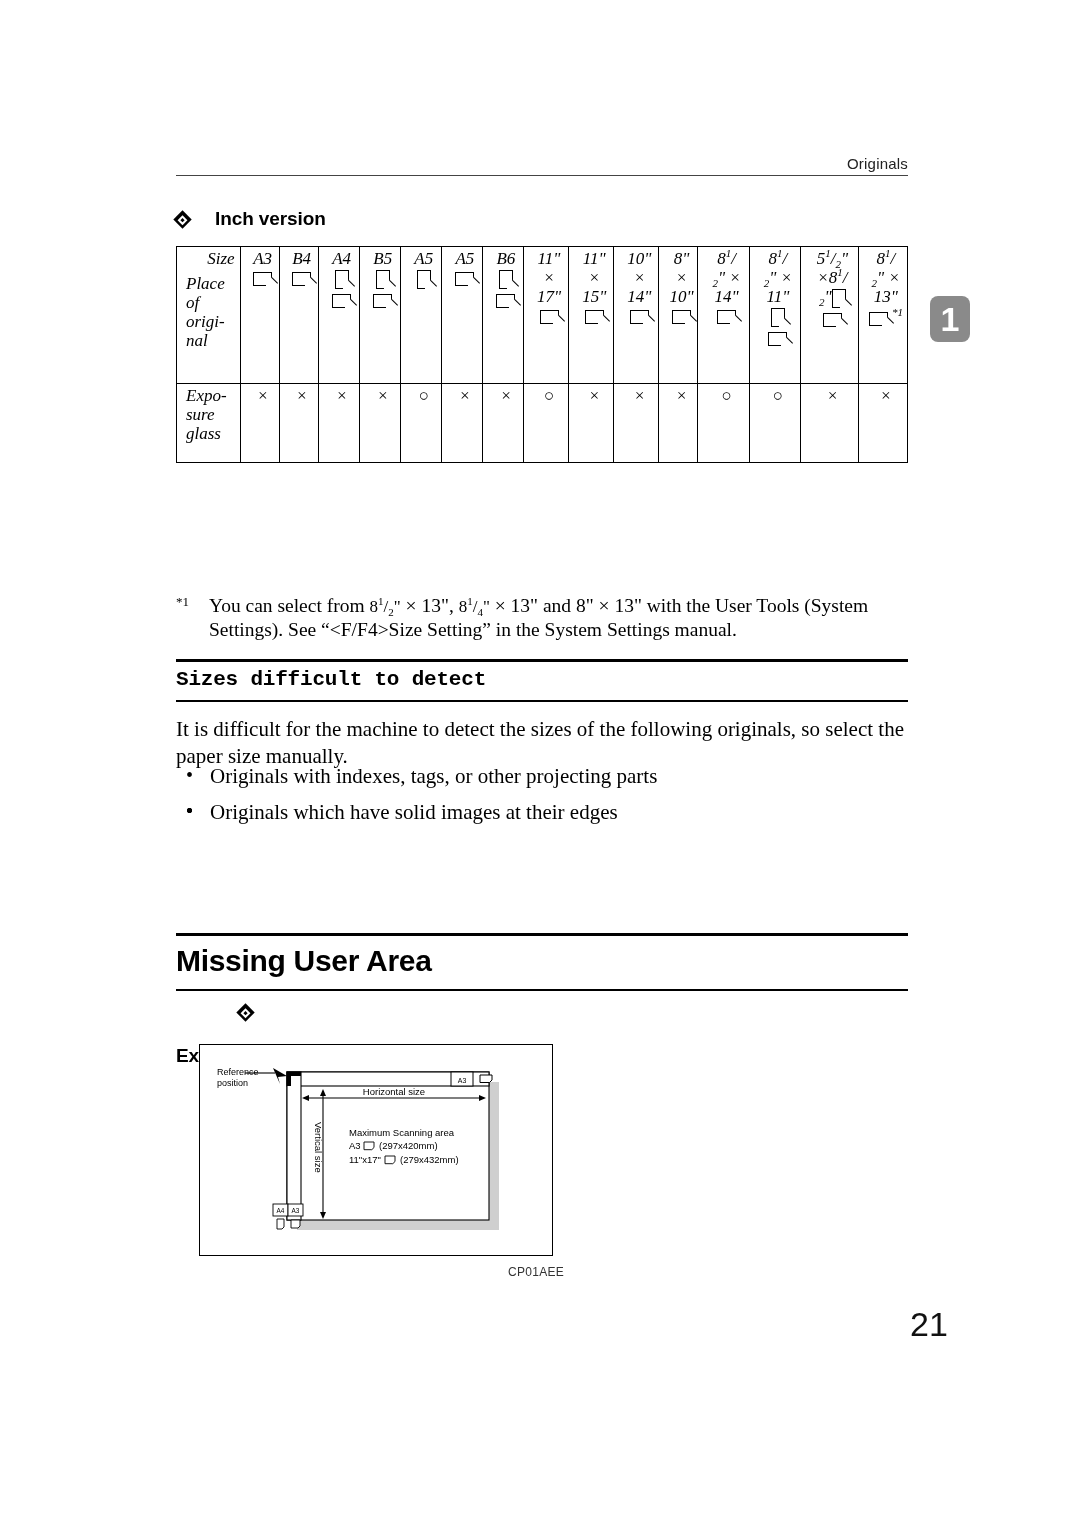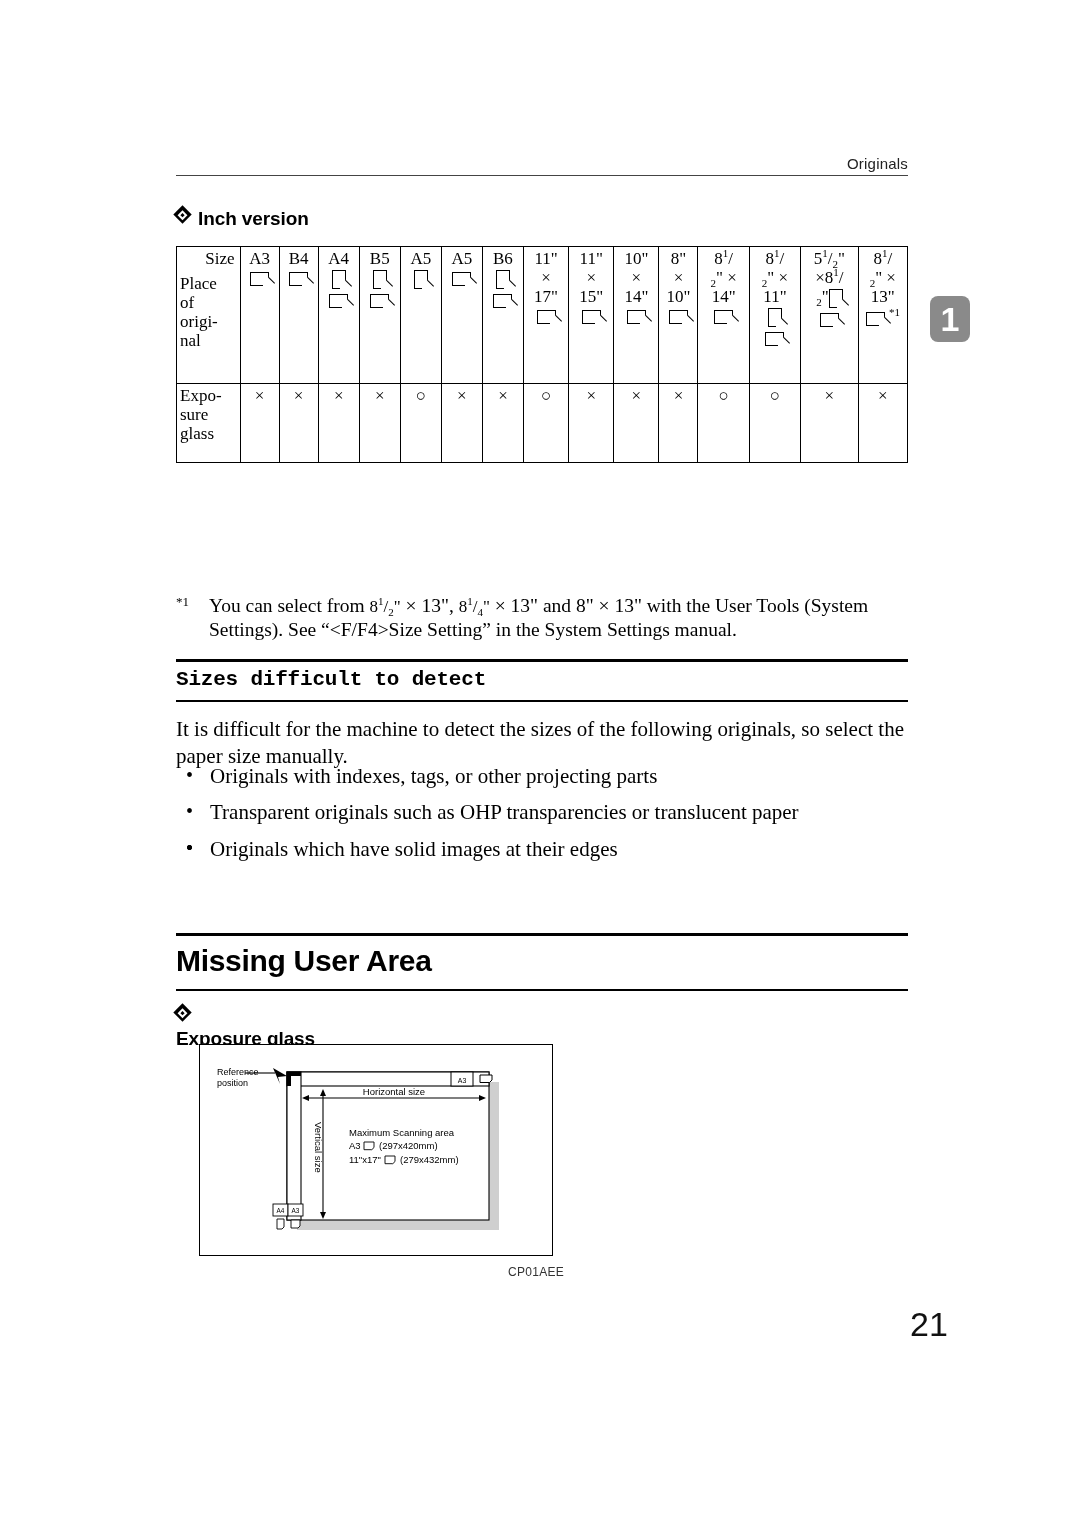--- a/index.html
+++ b/index.html
@@ -24,21 +24,21 @@
     background:#8a8a8a;border-radius:8px;
     color:#fff;font-family:"Liberation Sans", sans-serif;
     font-size:34px;font-weight:bold;
     display:flex;align-items:center;justify-content:center;
     line-height:1;
   }
 
   
   .dia-head{
     position:absolute;font-family:"Liberation Sans", sans-serif;
-    font-weight:bold;font-size:19px;display:flex;align-items:flex-start;gap:9px;
+    font-weight:bold;font-size:19px;display:flex;align-items:center;gap:26px;
     letter-spacing:-.1px;
   }
   .diamond{
     width:13px;height:13px;background:#000;
     transform:rotate(45deg) scale(1,1);
     position:relative;flex:0 0 auto;
   }
   .diamond::after{
     content:"";position:absolute;left:50%;top:50%;
     width:7px;height:7px;background:#fff;
@@ -49,21 +49,21 @@
     width:3px;height:3px;background:#000;z-index:2;
     transform:translate(-50%,-50%);
   }
 
   
   .tbl-wrap{position:absolute;left:176px;top:246px;width:732px;}
   table.sz{border-collapse:collapse;width:732px;table-layout:fixed;
     font-family:"Liberation Serif", serif;}
   table.sz td{
     border:1.1px solid #000;vertical-align:top;
-    padding:2px 3px 2px 3px;font-size:17px;line-height:1.12;
+    padding:2px 3px 2px 9px;font-size:17px;line-height:1.12;font-style:italic;
   }
   td.rowlab{width:62px;text-align:left;padding-left:5px;}
   td.rowlab .szlabel{text-align:right;display:block;padding-right:2px;}
   .colhead{text-align:center;}
   .hd-r1{text-align:center;}
   .frac{display:inline-block;font-size:17px;white-space:nowrap;}
   .frac sup{font-size:11px;vertical-align:super;line-height:0;}
   .frac sub{font-size:11px;vertical-align:sub;line-height:0;}
   .mark{font-size:18px;text-align:center;}
   .hdrcell{height:132px;}
@@ -286,21 +286,20 @@
 
   <div class="para" style="top:716px;">It is difficult for the machine to detect the sizes of the following originals, so select the paper size manually.</div>
 
   <div class="blist" style="top:763px;">
     <div class="bli">
       <span class="dot">•</span>
       <span>Originals with indexes, tags, or other projecting parts</span>
     </div>
     <div class="bli">
       <span class="dot">•</span>
-      <span>Transparent originals such as OHP transparencies or translucent paper</span>
     </div>
     <div class="bli">
       <span class="dot">•</span>
     </div>
     <div class="bli">
       <span class="dot">•</span>
     </div>
     <div class="bli">
       <span class="dot">•</span>
       <span>Originals which have solid images at their edges</span>

